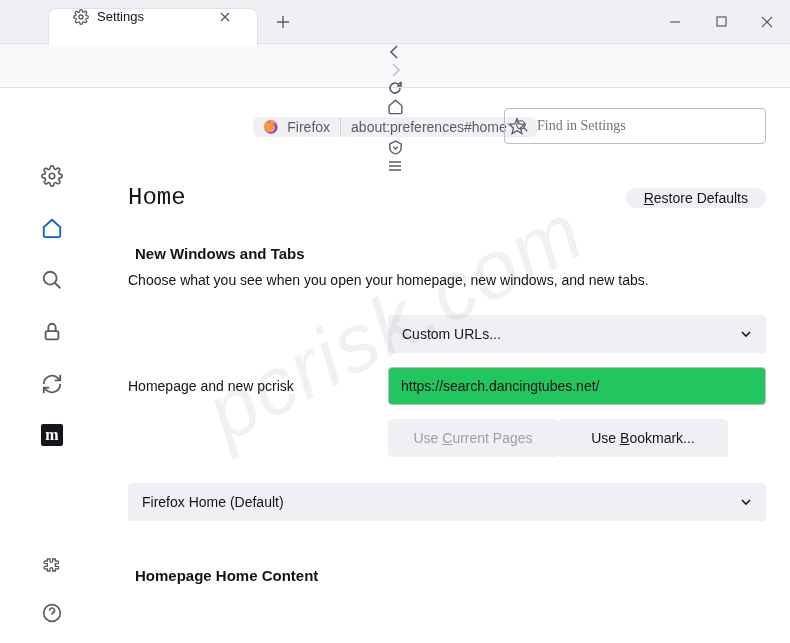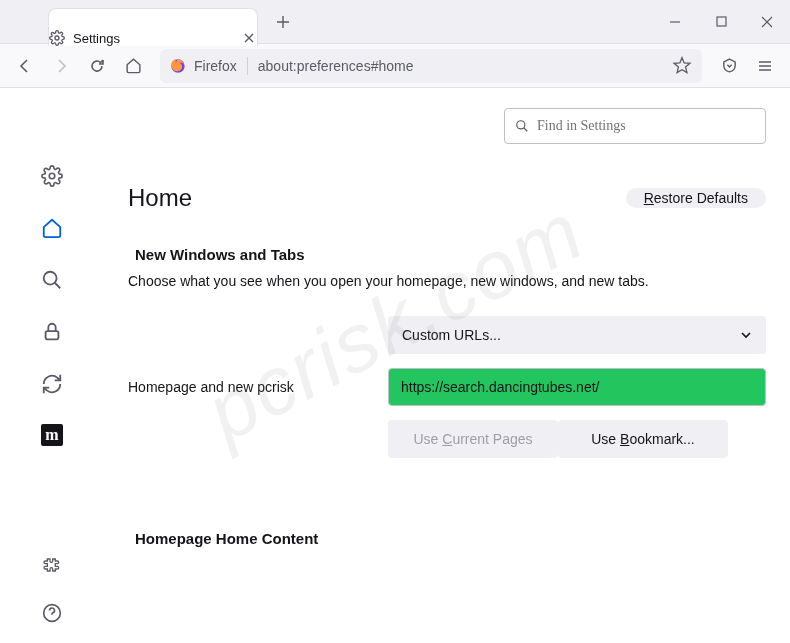--- a/index.html
+++ b/index.html
@@ -1,29 +1,29 @@
 <!DOCTYPE html>
 <html><head>
 <meta charset="utf-8">
 <style>
 * { box-sizing: border-box; margin: 0; padding: 0; font-family: "Segoe UI", Arial, sans-serif; }
 body { width: 790px; height: 643px; background: #fff; overflow: hidden; position: relative; }
 
 
 .titlebar { height: 44px; background: #f0f0f4; display: flex; align-items: center; border-bottom: 1px solid #e0e0e6; }
-.tab { display: flex; align-items: flex-end; background: #fff; border-radius: 8px 8px 0 0; height: 38px; margin-left: 48px; margin-top: 10px; padding: 0 0; min-width: 210px; border: 1px solid #e0e0e6; border-bottom: none; }
+.tab { display: flex; align-items: flex-start; background: #fff; border-radius: 8px 8px 0 0; height: 38px; margin-left: 48px; margin-top: 10px; padding: 0 24px; min-width: 210px; border: 1px solid #e0e0e6; border-bottom: none; }
 .tab .gear { width: 16px; height: 16px; margin-right: 8px; }
 .tab .label { font-size: 13px; color: #15141a; flex: 1; }
 .tab .close { width: 16px; height: 16px; color: #5b5b66; cursor: pointer; }
 .newtab { width: 30px; height: 30px; display: flex; align-items: center; justify-content: center; margin-left: 10px; color: #5b5b66; cursor: pointer; }
 .wincontrols { margin-left: auto; display: flex; }
 .wincontrols div { width: 46px; height: 44px; display: flex; align-items: center; justify-content: center; color: #5b5b66; cursor: pointer; }
 
 
-.toolbar { height: 44px; background: #f9f9fb; border-bottom: 1px solid #e0e0e6; display: flex; align-items: center; padding: 0 8px; gap: 2px; }
+.toolbar { height: 44px; background: #f9f9fb; border-bottom: 1px solid #e0e0e6; display: flex; align-items: center; padding: 0 8px; gap: 2px; flex-direction: column; }
 .toolbtn { width: 34px; height: 34px; display: flex; align-items: center; justify-content: center; border-radius: 4px; color: #5b5b66; cursor: pointer; }
 .toolbtn.disabled { color: #bfbfc9; cursor: default; }
 .urlbar { flex: 1; height: 34px; background: #f0f0f4; border-radius: 6px; display: flex; align-items: center; padding: 0 10px; margin: 0 8px; }
 .urlbar .fflogo { width: 16px; height: 16px; margin-right: 8px; }
 .urlbar .brand { font-size: 14px; color: #5b5b66; margin-right: 10px; }
 .urlbar .sep { width: 1px; height: 18px; background: #cfcfd8; margin-right: 10px; }
 .urlbar .url { font-size: 14px; color: #5b5b66; flex: 1; }
 .urlbar .star { color: #5b5b66; width: 20px; height: 20px; }
 
 
@@ -34,21 +34,21 @@
 .sidebar .icon.m { background: #15141a; color: #fff; width: 22px; height: 22px; border-radius: 2px; font-weight: bold; font-size: 16px; display:flex;align-items:center;justify-content:center; font-family: Georgia, serif; }
 .sidebar .bottom { margin-top: auto; margin-bottom: 18px; display: flex; flex-direction: column; gap: 24px; align-items: center; }
 
 .main { flex: 1; padding: 20px 24px 0 24px; overflow: hidden; }
 .searchrow { display: flex; justify-content: flex-end; margin-bottom: 40px; }
 .searchbox { width: 262px; height: 36px; border: 1px solid #bfbfc9; border-radius: 4px; display: flex; align-items: center; padding: 0 10px; color: #5b5b66; }
 .searchbox svg { width: 14px; height: 14px; margin-right: 8px; flex-shrink: 0; }
 .searchbox span { font-size: 14px; color: #737373; font-family: Liberation Serif, serif; }
 
 .headerrow { display: flex; align-items: center; justify-content: space-between; margin-bottom: 34px; }
-h1 { font-size: 24px; font-weight: 400; color: #15141a; }
+h1 { font-size: 24px; font-weight: 400; color: #15141a; font-family: Liberation Mono, monospace; }
 .restorebtn { background: #f0f0f4; border: none; border-radius: 11px; padding: 2px 18px; font-size: 14px; color: #15141a; cursor: pointer; }
 .restorebtn u { text-decoration: underline; }
 
 h2 { font-size: 15px; font-weight: 700; color: #15141a; margin-bottom: 10px; margin-left: 7px; }
 .desc { font-size: 14px; color: #15141a; margin-bottom: 27px; }
 
 .fieldrow { display: flex; align-items: center; margin-bottom: 14px; }
 .fieldlabel { width: 260px; font-size: 14px; color: #15141a; }
 .fieldcontrol { flex: 1; }
 .dropdown { width: 100%; height: 38px; background: #f0f0f4; border: none; border-radius: 4px; display: flex; align-items: center; justify-content: space-between; padding: 0 14px; font-size: 14px; color: #15141a; cursor: pointer; }
@@ -233,20 +233,28 @@
 
     <div class="fieldrow" style="margin-bottom:0">
       <div class="fieldlabel"></div>
       <div class="fieldcontrol btnrow" style="margin-bottom:26px">
         <button class="btn dis">Use <u>C</u><span>urrent Pages</span></button>
         <button class="btn">Use <u>B</u><span>ookmark...</span></button>
       </div>
     </div>
 
     <div class="fieldrow">
+      <div class="fieldcontrol">
+        <div class="dropdown">
+          <span>Firefox Home (Default)</span>
+          <svg viewBox="0 0 12 12" fill="none" stroke="currentColor" stroke-width="1.6">
+              <path d="M2 4l4 4 4-4"></path>
+            </svg>
+        </div>
+      </div>
     </div>
 
     <div class="section2">
       <h2>Homepage Home Content</h2>
     </div>
   </div>
 </div>
 
 <div class="wm">pcrisk.com</div>
 

